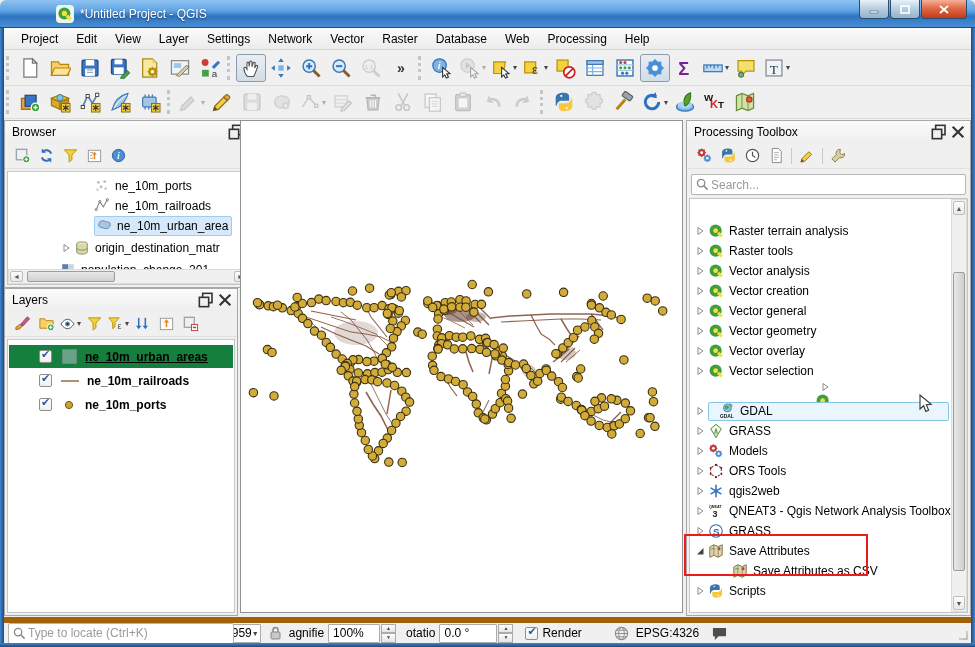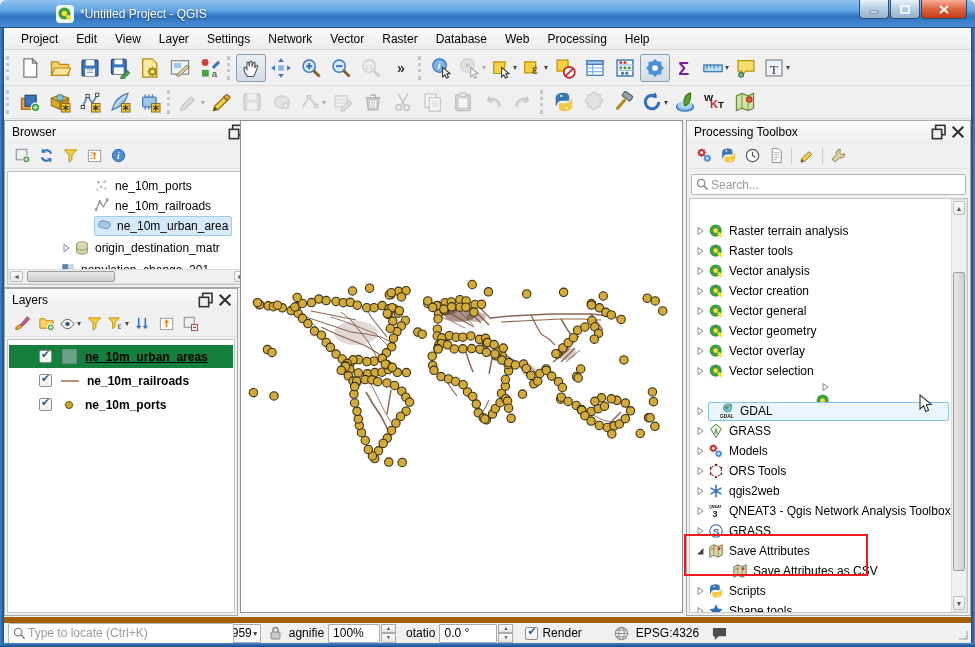--- a/index.html
+++ b/index.html
@@ -1451,31 +1451,20 @@
             <svg viewBox="0 0 18 18">
               <path d="M9 1.5c3.2 0 4.5 1.3 4.5 3.2V8H7.3C4.8 8 3 9.6 3 12.1 3 14.8 4.6 16 6.3 16h1.9v-2.8h5.3c1.9 0 3-1.4 3-3.4V4.7" fill="none" stroke="#3a76ab" stroke-width="0"></path>
               <path d="M8.8 1.5c3 0 4.4 1.2 4.4 3V8H7.4C5 8 3.2 9.4 3.2 11.8h-1V5.5c0-2.6 2.6-4 6.6-4z" fill="#3a76ab"></path>
               <path d="M9.2 16.5c-3 0-4.4-1.2-4.4-3V10h5.8c2.4 0 4.2-1.4 4.2-3.8h1v6.3c0 2.6-2.6 4-6.6 4z" fill="#f7c83d"></path>
               <circle cx="6.8" cy="4" r=".9" fill="#fff"></circle>
               <circle cx="11.2" cy="14" r=".9" fill="#fff"></circle>
             </svg>
           </span>
           <span class="tlabel">Scripts</span>
         </div>
-        <div class="trow" style="top: 402px; padding-left: 4px; right: 18px;">
-          <span class="exp"><svg viewBox="0 0 12 12">
-              <path d="M4 2.5l5 3.5-5 3.5z" fill="#fff" stroke="#8a8a8a"></path>
-            </svg></span>
-          <span class="ico">
-            <svg viewBox="0 0 18 18">
-              <path d="M9 1.5l2.2 4.8 5.3.6-4 3.6 1.1 5.2L9 13l-4.6 2.7 1.1-5.2-4-3.6 5.3-.6z" fill="#2e6db4"></path>
-            </svg>
-          </span>
-          <span class="tlabel">Shape tools</span>
-        </div>
         <div class="sb" style="right: 0px; top: 0px; width: 16px; bottom: 0px;">
           <div class="sb-btn" style="left:1px;right:1px;top:1px;height:14px;">▲</div>
           <div class="sb-btn" style="left:1px;right:1px;bottom:1px;height:14px;">▼</div>
           <div class="sb-thumb" style="left:1px;right:1px;top:72px;bottom:40px;"></div>
         </div>
       </div>
   </div>
 
   <div id="redbox"></div>
   <div id="cursor">

